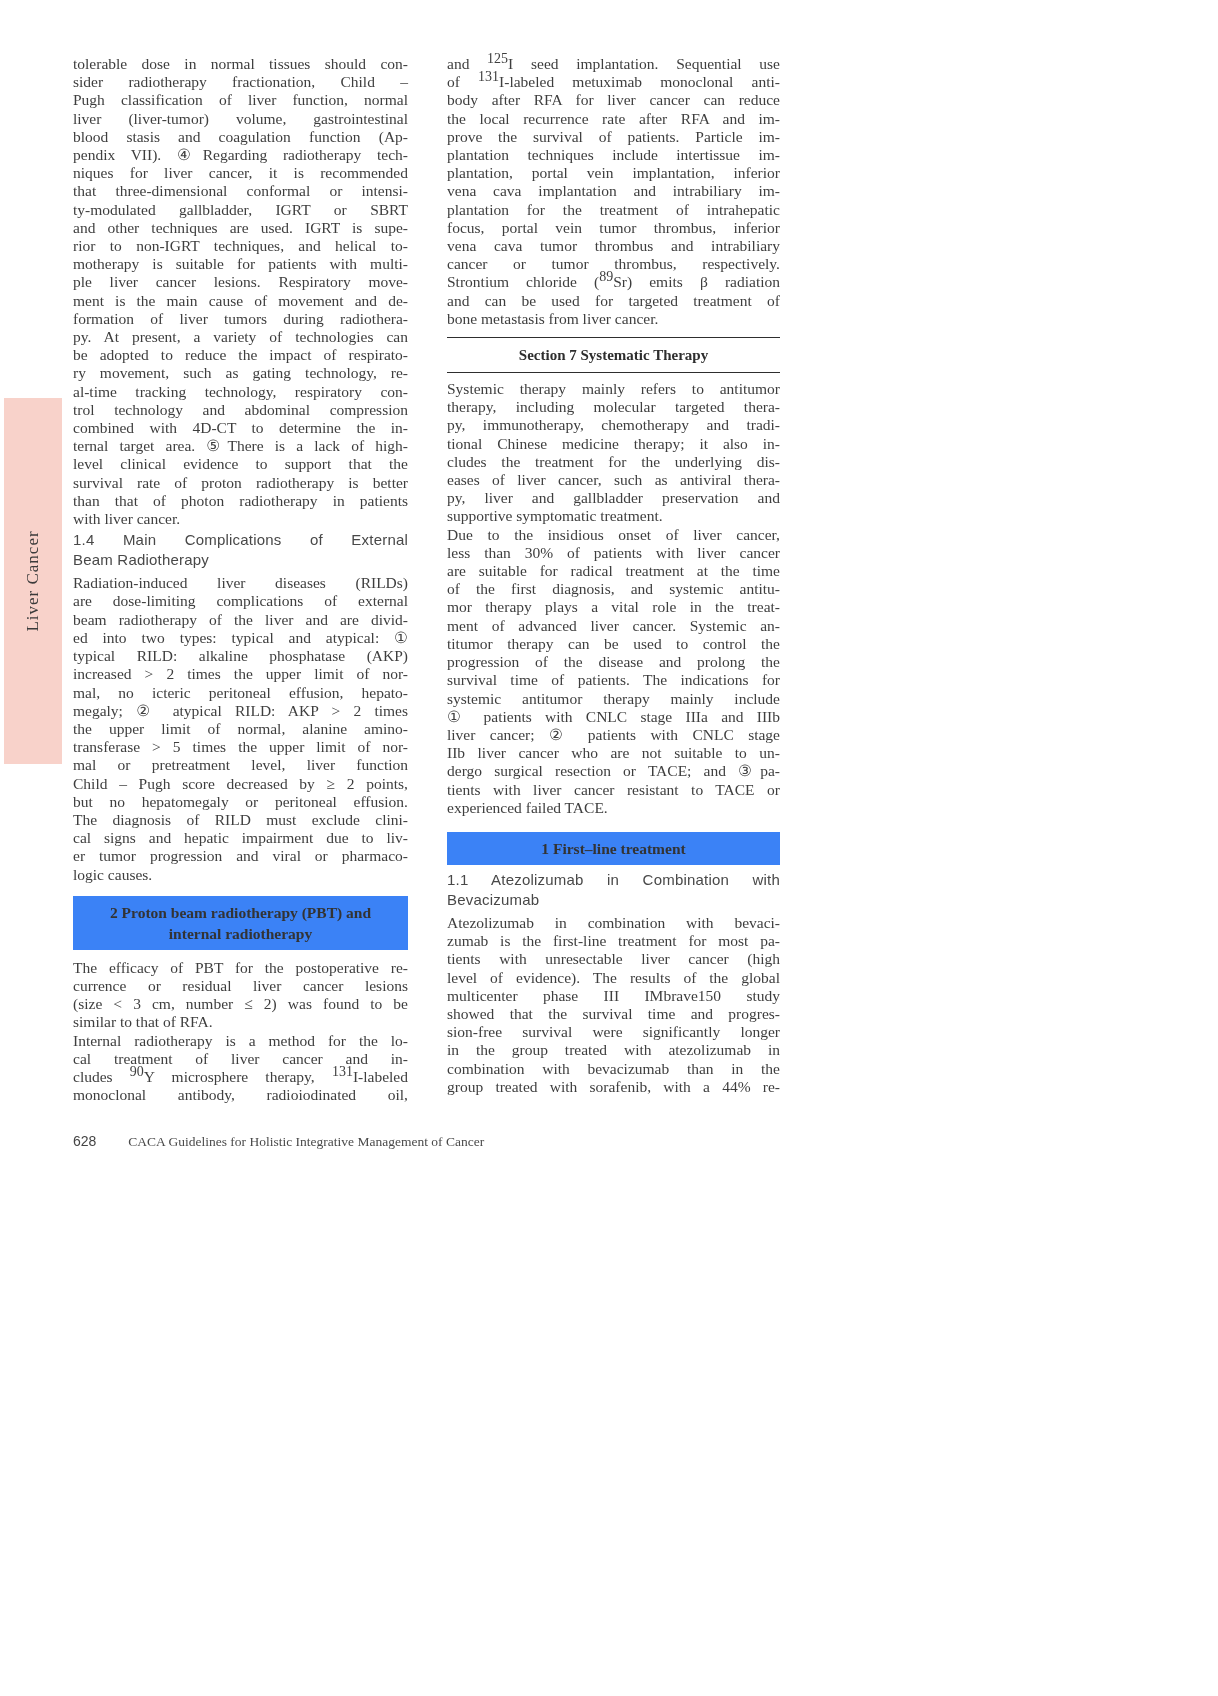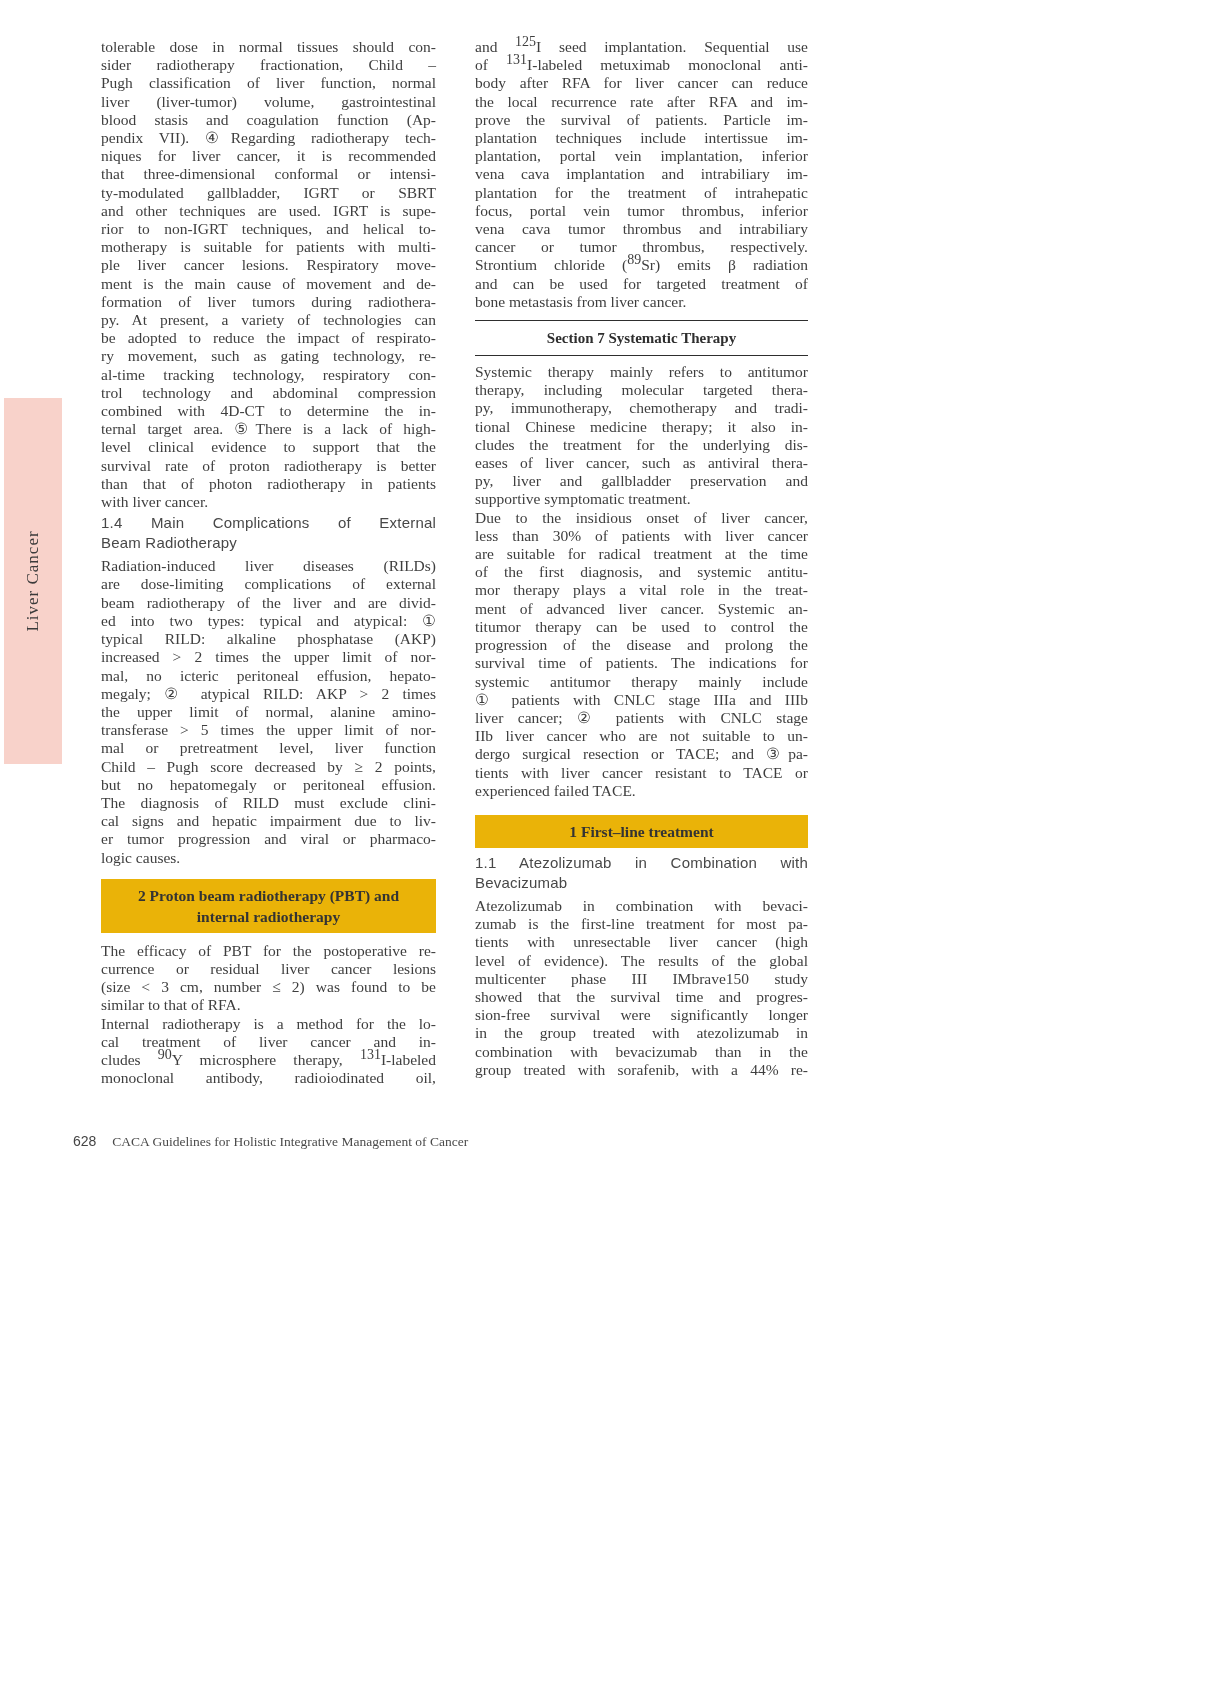--- a/index.html
+++ b/index.html
@@ -14,22 +14,22 @@
   .sidebar {
     position:absolute; left:4px; top:398px; width:58px; height:366px;
   }
   .sidebar-label {
     position:absolute; left:50%; top:50%;
     transform:translate(-50%,-50%) rotate(-90deg);
     white-space:nowrap;
     font-size:17px; letter-spacing:1px; color:#3a3a3a;
   }
   .col {
-    position:absolute; top:38px;
-    font-size:15.5px; line-height:18.2px;margin-left:28px;
+    position:absolute; top:55px;
+    font-size:15.5px; line-height:18.2px;
   }
   .col-left  { left:73px;  width:335px; }
   .col-right { left:447px; width:333px; }
   .para { margin:0; }
   .line { text-align:justify; text-align-last:justify; }
   .line.last { text-align-last:left; }
   .heading {
     font-family:"Liberation Sans", sans-serif;
     font-size:15px; line-height:20px; color:#484848;
     margin:2px 0 4px 0;
@@ -51,21 +51,21 @@
     text-align:center; font-weight:bold;
     font-size:15px; line-height:30px; color:#2e2e2e;
   }
   sup { font-size:14px; line-height:0; vertical-align:super; }
   .footer {
     position:absolute; left:73px; top:1133px;
     font-size:13.5px; color:#4a4a4a;
   }
   .pageno {
     font-family:"Liberation Sans", sans-serif;
-    font-size:14px; margin-right:16px; color:#444444;
+    font-size:14px; margin-right:32px; color:#444444;
   }
 </style>
 </head>
 <body style="color: rgb(62, 62, 62);">
 
 <div class="sidebar" style="background: rgb(248, 210, 202);">
   <div class="sidebar-label">Liver Cancer</div>
 </div>
 
 <div class="col col-left">
@@ -113,21 +113,21 @@
       <div class="line">the upper limit of normal, alanine amino-</div>
       <div class="line">transferase &gt; 5 times the upper limit of nor-</div>
       <div class="line">mal or pretreatment level, liver function</div>
       <div class="line">Child – Pugh score decreased by ≥ 2 points,</div>
       <div class="line">but no hepatomegaly or peritoneal effusion.</div>
       <div class="line">The diagnosis of RILD must exclude clini-</div>
       <div class="line">cal signs and hepatic impairment due to liv-</div>
       <div class="line">er tumor progression and viral or pharmaco-</div>
       <div class="line last">logic causes.</div>
     </div>
-    <div class="banner" style="background: #eab308;">
+    <div class="banner" style="background: #3b82f6;">
       <div class="banner-line">2 Proton beam radiotherapy (PBT) and</div>
       <div class="banner-line">internal radiotherapy</div>
     </div>
     <div class="para">
       <div class="line">The efficacy of PBT for the postoperative re-</div>
       <div class="line">currence or residual liver cancer lesions</div>
       <div class="line">(size &lt; 3 cm, number ≤ 2) was found to be</div>
       <div class="line last">similar to that of RFA.</div>
     </div>
     <div class="para">
@@ -179,21 +179,21 @@
       <div class="line">progression of the disease and prolong the</div>
       <div class="line">survival time of patients. The indications for</div>
       <div class="line">systemic antitumor therapy mainly include</div>
       <div class="line">① patients with CNLC stage IIIa and IIIb</div>
       <div class="line">liver cancer; ② patients with CNLC stage</div>
       <div class="line">IIb liver cancer who are not suitable to un-</div>
       <div class="line">dergo surgical resection or TACE; and ③pa-</div>
       <div class="line">tients with liver cancer resistant to TACE or</div>
       <div class="line last">experienced failed TACE.</div>
     </div>
-    <div class="banner" style="background: #eab308;">
+    <div class="banner" style="background: #3b82f6;">
       <div class="banner-line">1 First–line treatment</div>
     </div>
     <div class="heading">
       <div class="line">1.1 Atezolizumab in Combination with</div>
       <div class="line last">Bevacizumab</div>
     </div>
     <div class="para">
       <div class="line">Atezolizumab in combination with bevaci-</div>
       <div class="line">zumab is the first-line treatment for most pa-</div>
       <div class="line">tients with unresectable liver cancer (high</div>

